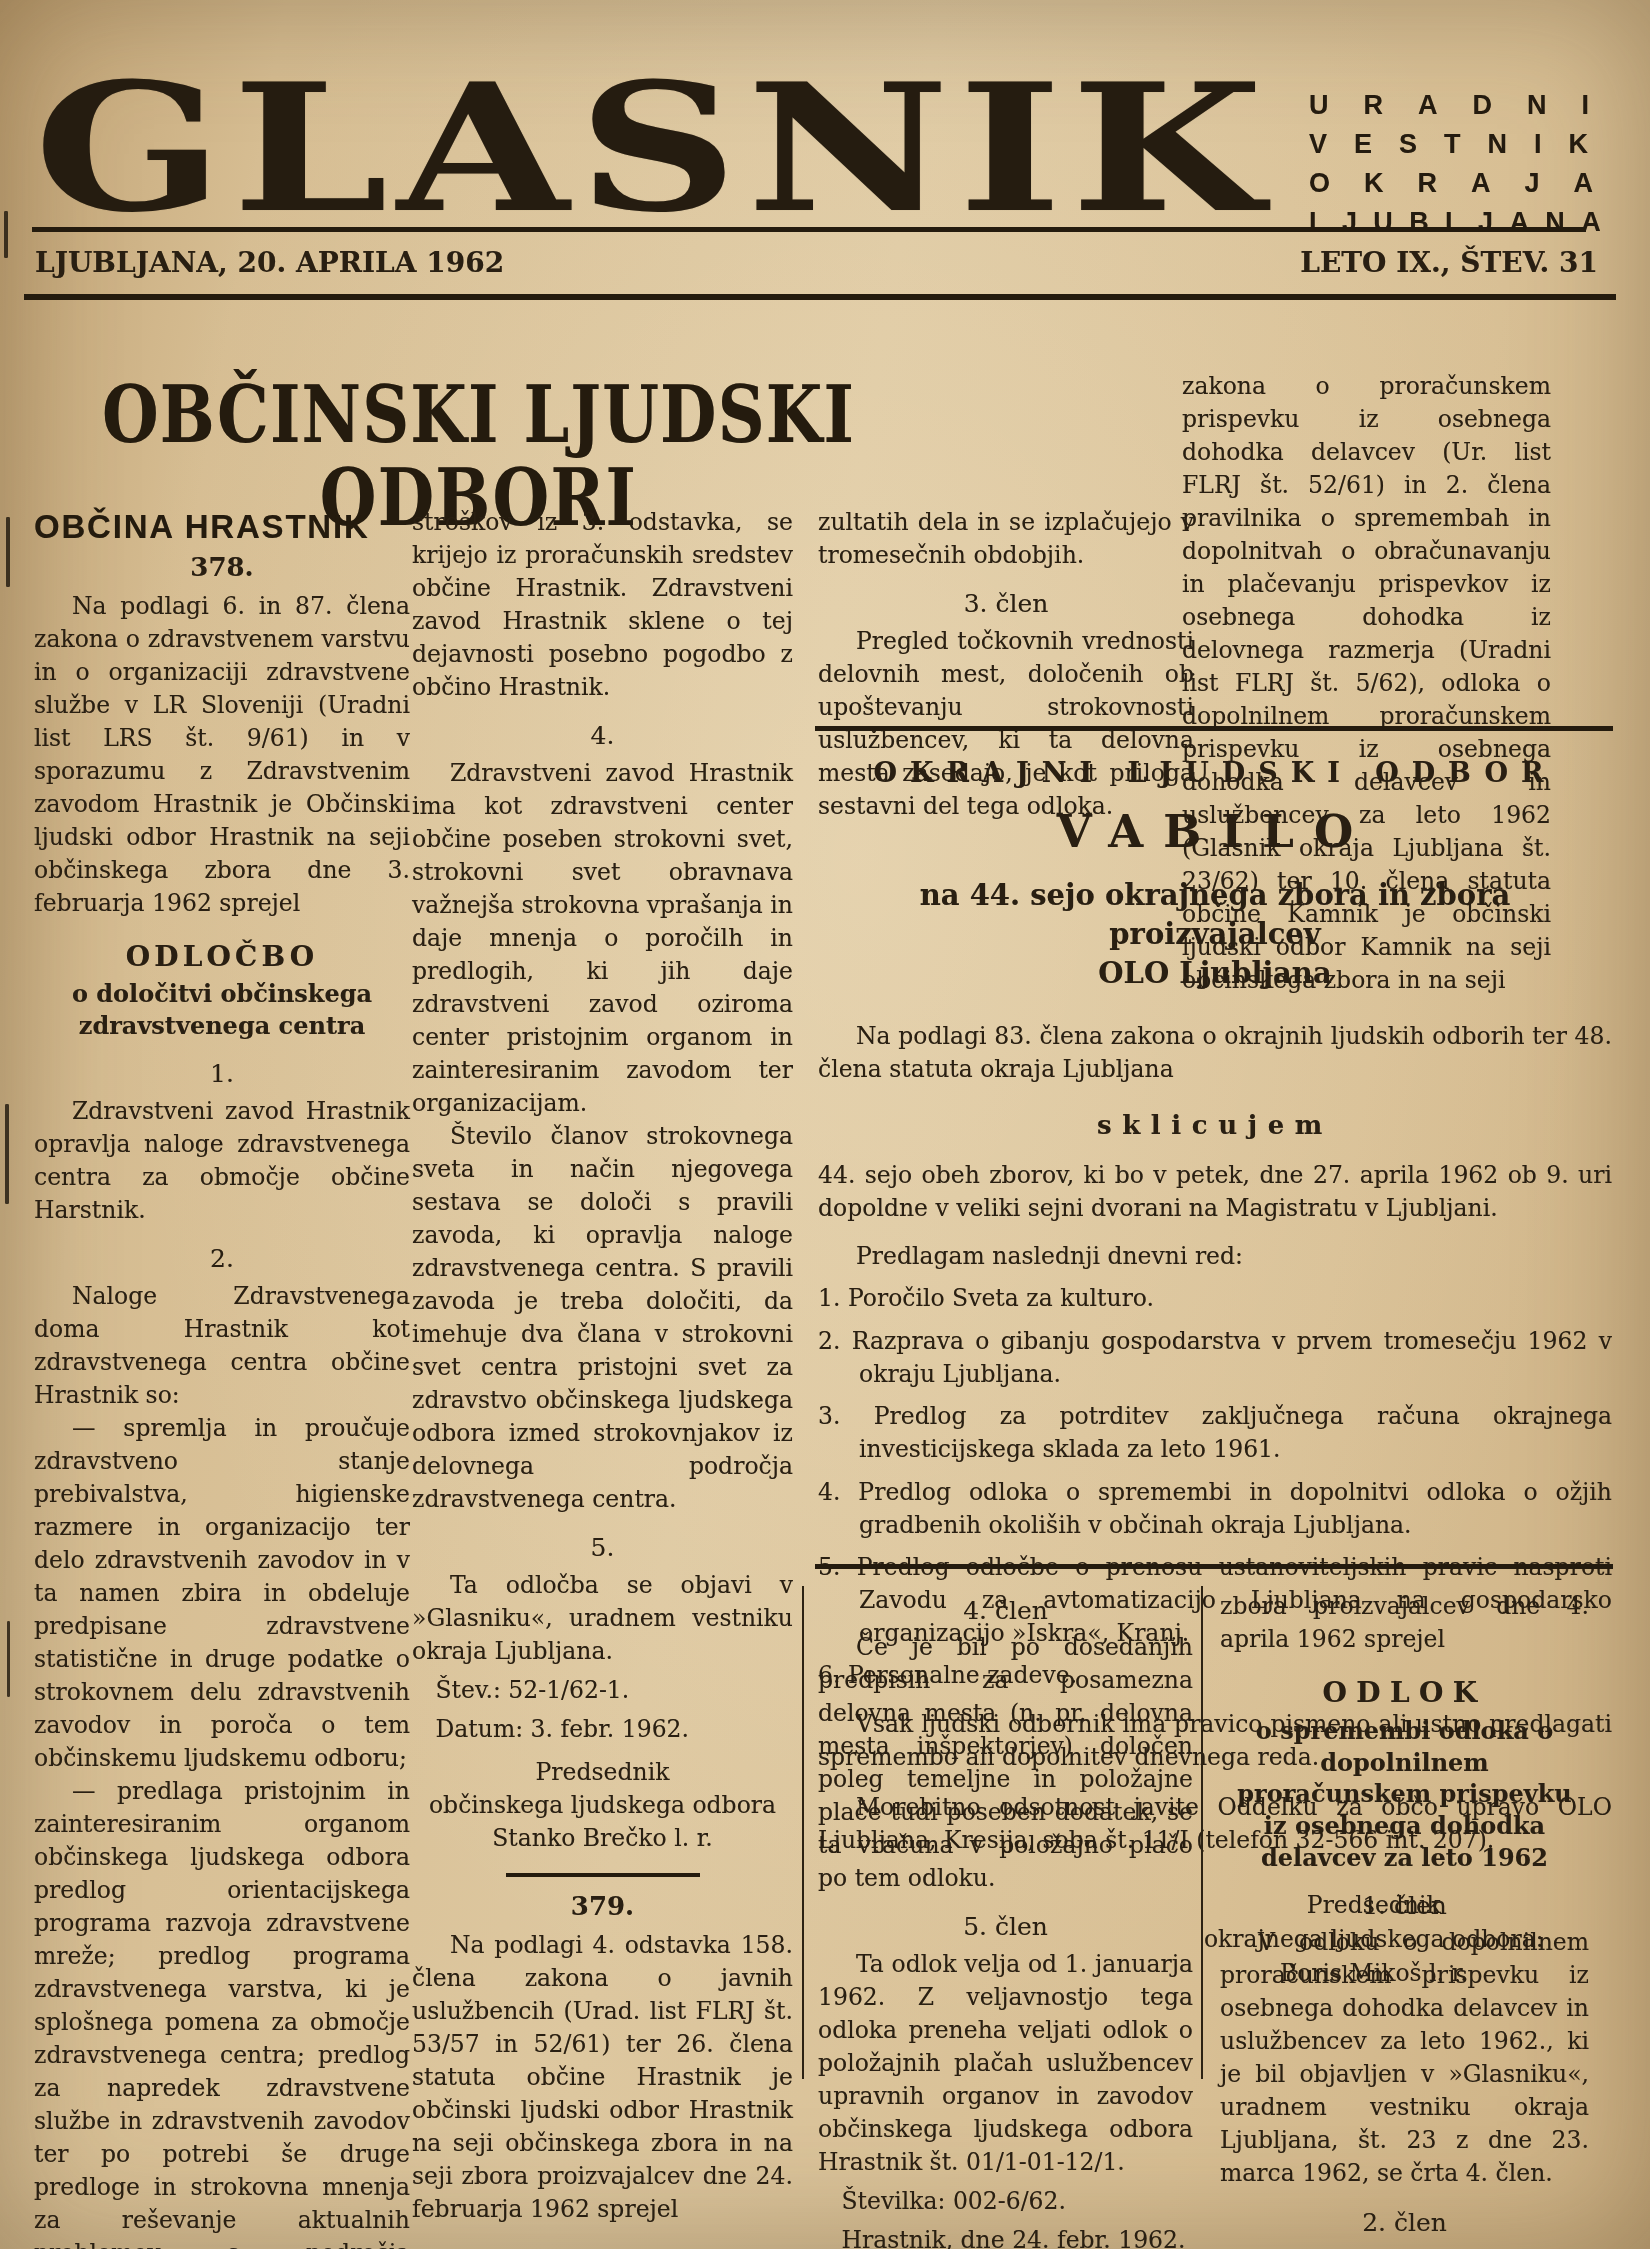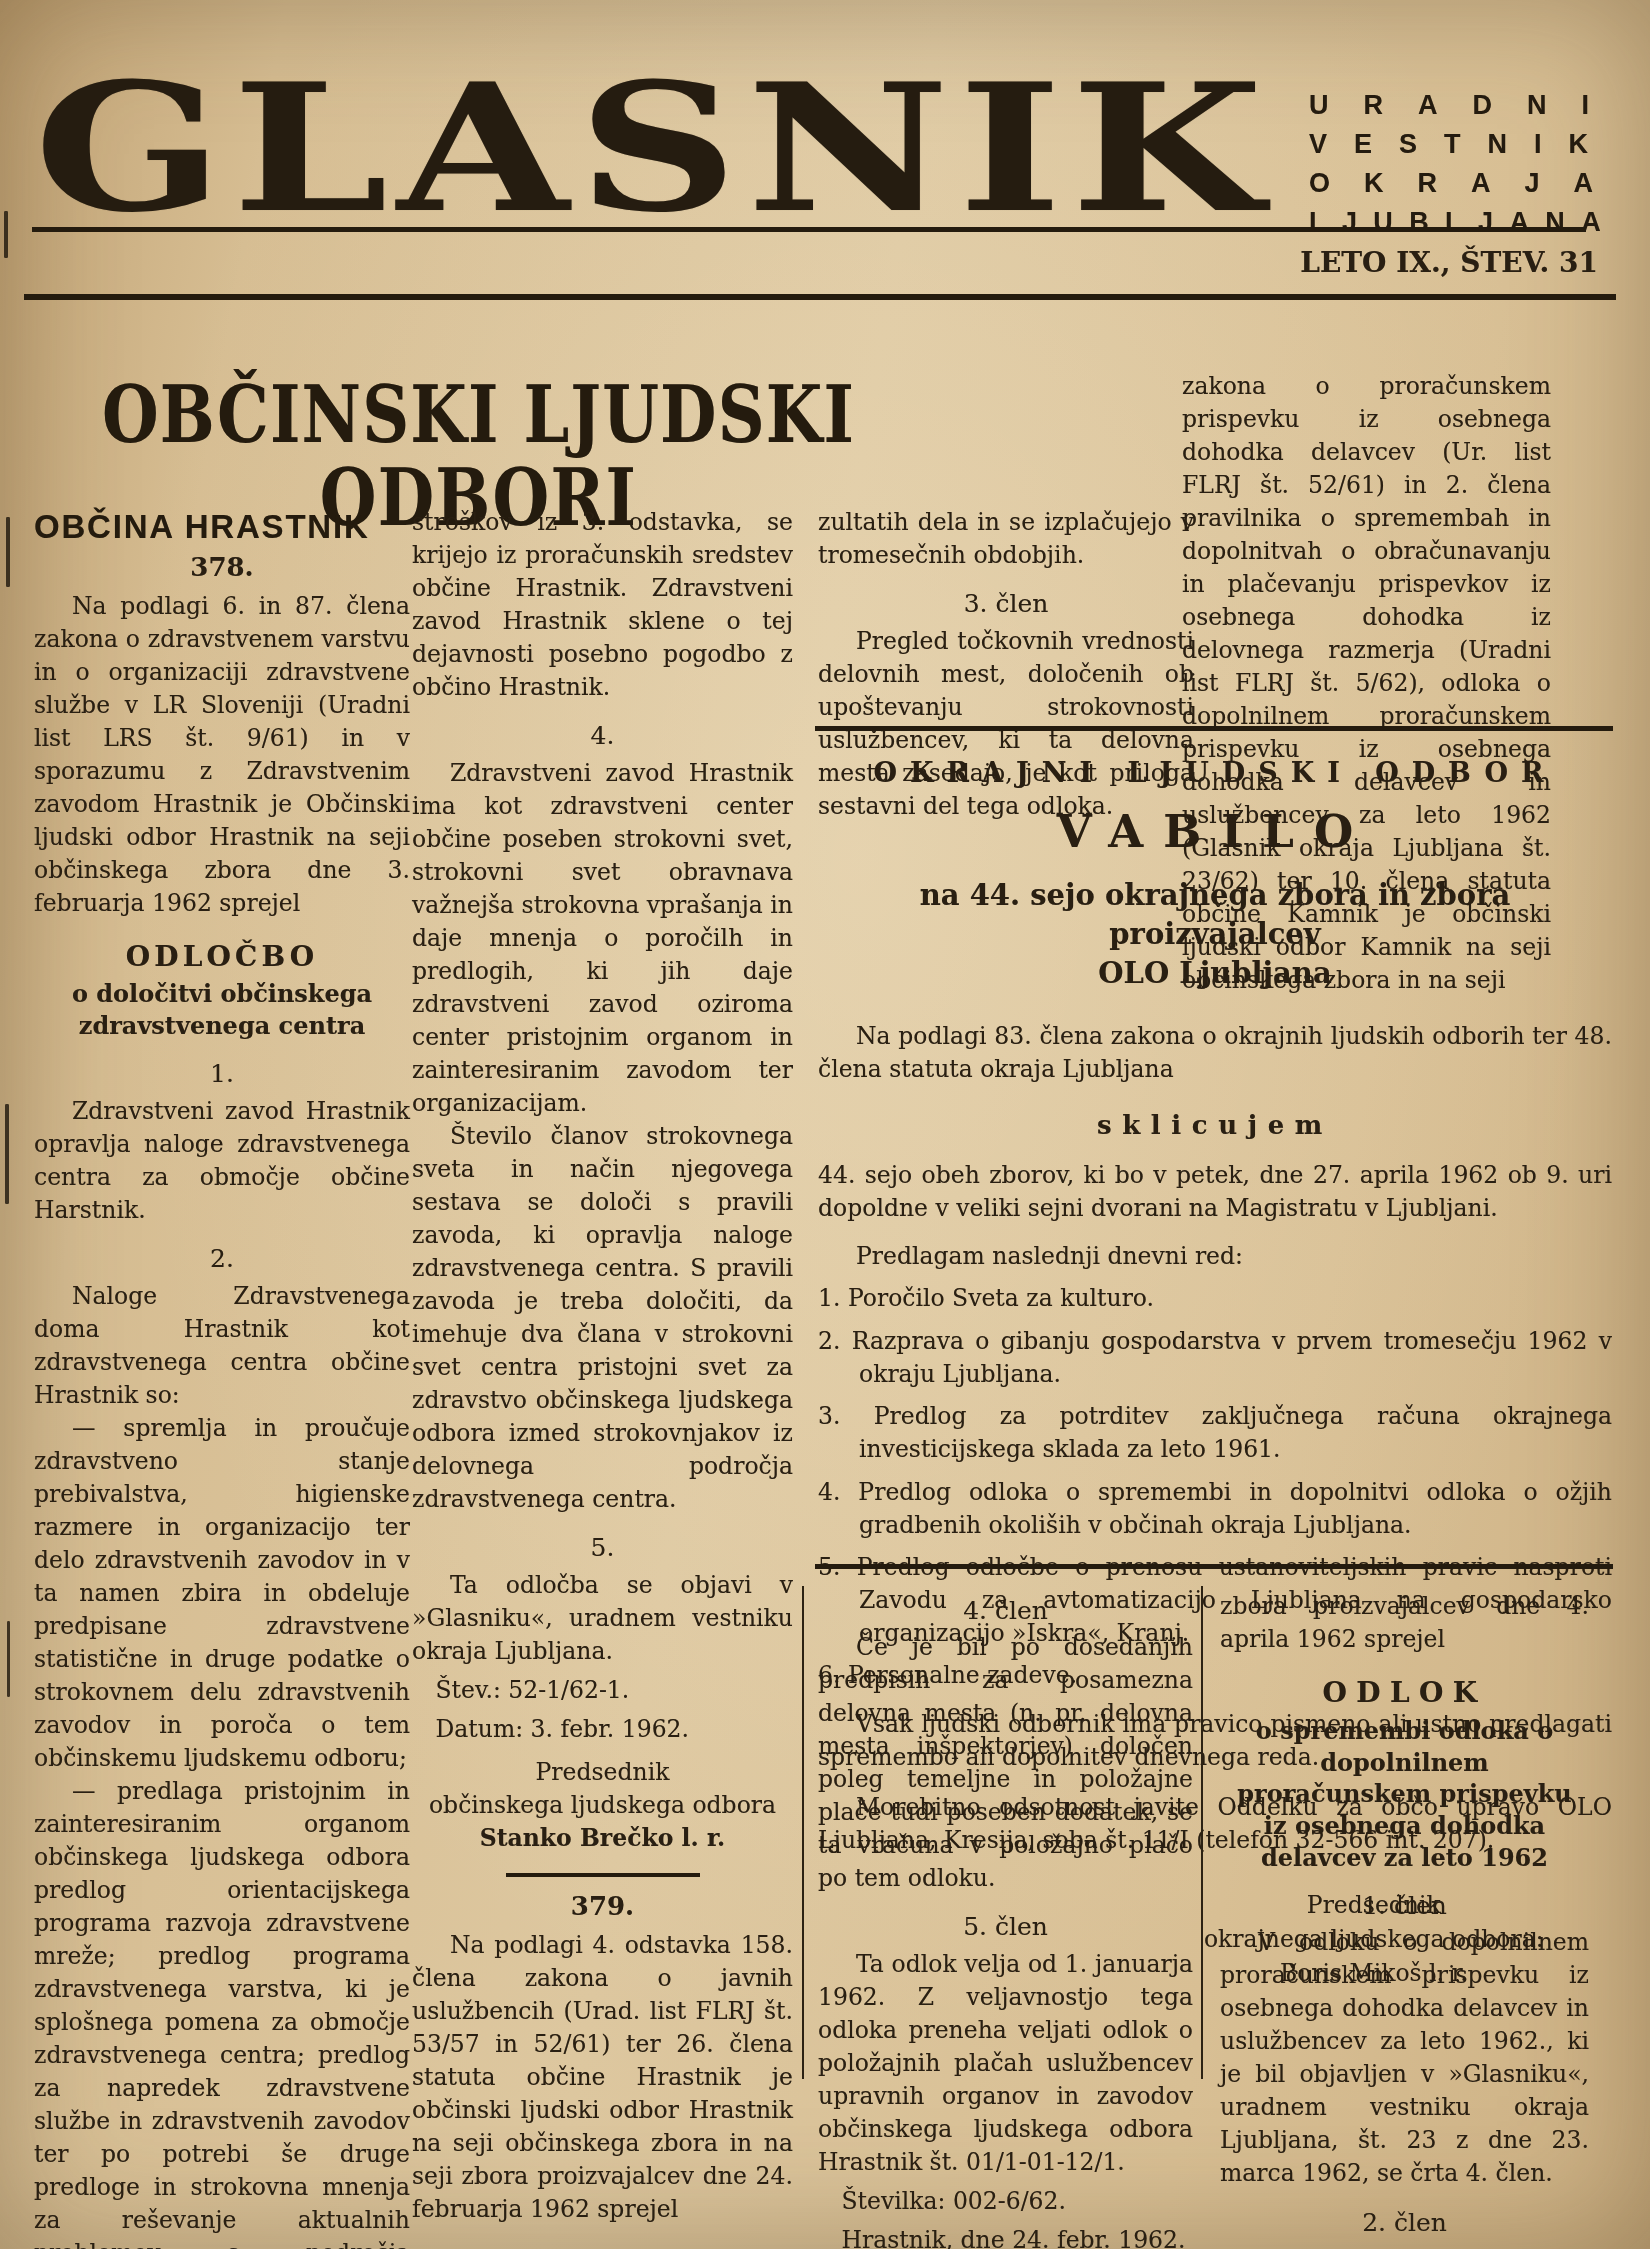--- a/index.html
+++ b/index.html
@@ -44,21 +44,21 @@
     font-size:33px;letter-spacing:1.8px;color:#241b0e;}
   .actno{text-align:center;font-weight:bold;font-size:26px;margin:3.5px 0 5.9px;}
   .secno{text-align:center;font-size:25px;margin:15.3px 0 4.7px;}
   .decree-word{text-align:center;font-weight:bold;font-size:28px;
     letter-spacing:9.4px;margin:20px 0 5.9px;}
   .decree-word.tight{letter-spacing:4.1px;}
   .decree-title{text-align:center;font-weight:bold;font-size:24px;line-height:1.32;
     margin:0 11.7px;}
   .refline{margin:5.9px 0 0;text-indent:23.5px;}
   .sig{margin-top:10.6px;text-align:center;line-height:33px;}
-  .sig .name{font-weight:bold;}
+  .sig .name{font-weight:normal;}
   .short-rule{width:194px;height:4.1px;background:#241b0e;margin:17.6px auto 13px;}
   
   .mid{position:absolute;left:818px;top:741px;width:794px;
     font-size:23.5px;line-height:33px;}
   .okr-head{text-align:center;font-weight:bold;font-size:27px;
     letter-spacing:13px;margin:15.3px 0 0;}
   .vabilo{text-align:center;font-weight:bold;font-size:45px;
     letter-spacing:20px;margin:26px 0 0;}
   .vab-sub{text-align:center;font-weight:bold;font-size:29px;line-height:1.34;margin-top:28px;}
   .sklic{text-align:center;font-weight:bold;font-size:26px;letter-spacing:10.6px;margin:23.5px 0 16.4px;}
@@ -84,20 +84,21 @@
   <div class="mast-side">
     <div class="sp59">URADNI</div>
     <div class="sp46">VESTNIK</div>
     <div class="sp58">OKRAJA</div>
     <div class="sp28">LJUBLJANA</div>
   </div>
 
   <div class="rule" style="left:32px;top:227px;width:1554px;height:5.3px;"></div>
 
   <div class="date-row">
+    <span>LJUBLJANA, 20. APRILA 1962</span>
     <span class="right">LETO IX., ŠTEV. 31</span>
   </div>
 
   <div class="rule" style="left:23.5px;top:294px;width:1592px;height:5.9px;"></div>
 
   <h2 class="headline">OBČINSKI LJUDSKI ODBORI</h2>
 
   <section class="col" style="left:34px;top:506px;width:376px;">
     <h3 class="muni">OBČINA HRASTNIK</h3>
     <div class="actno">378.</div>

